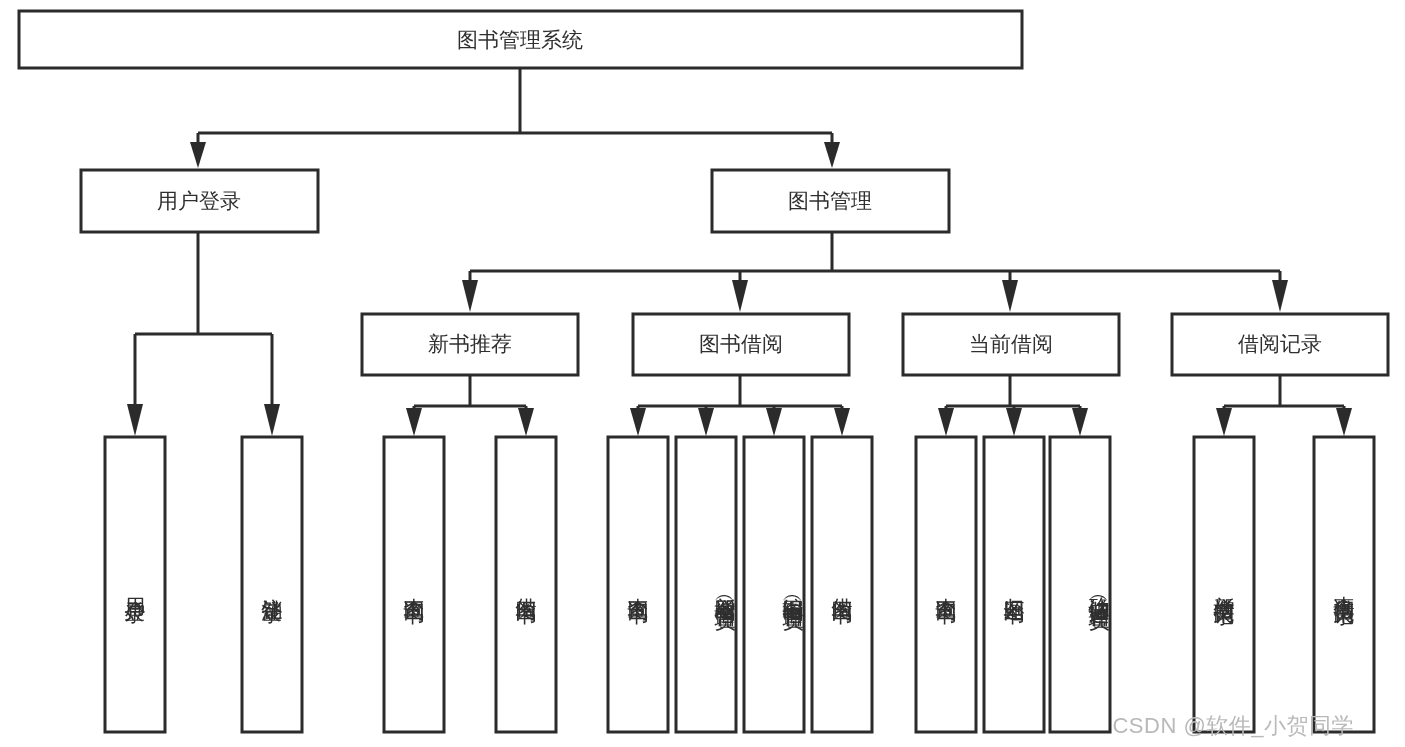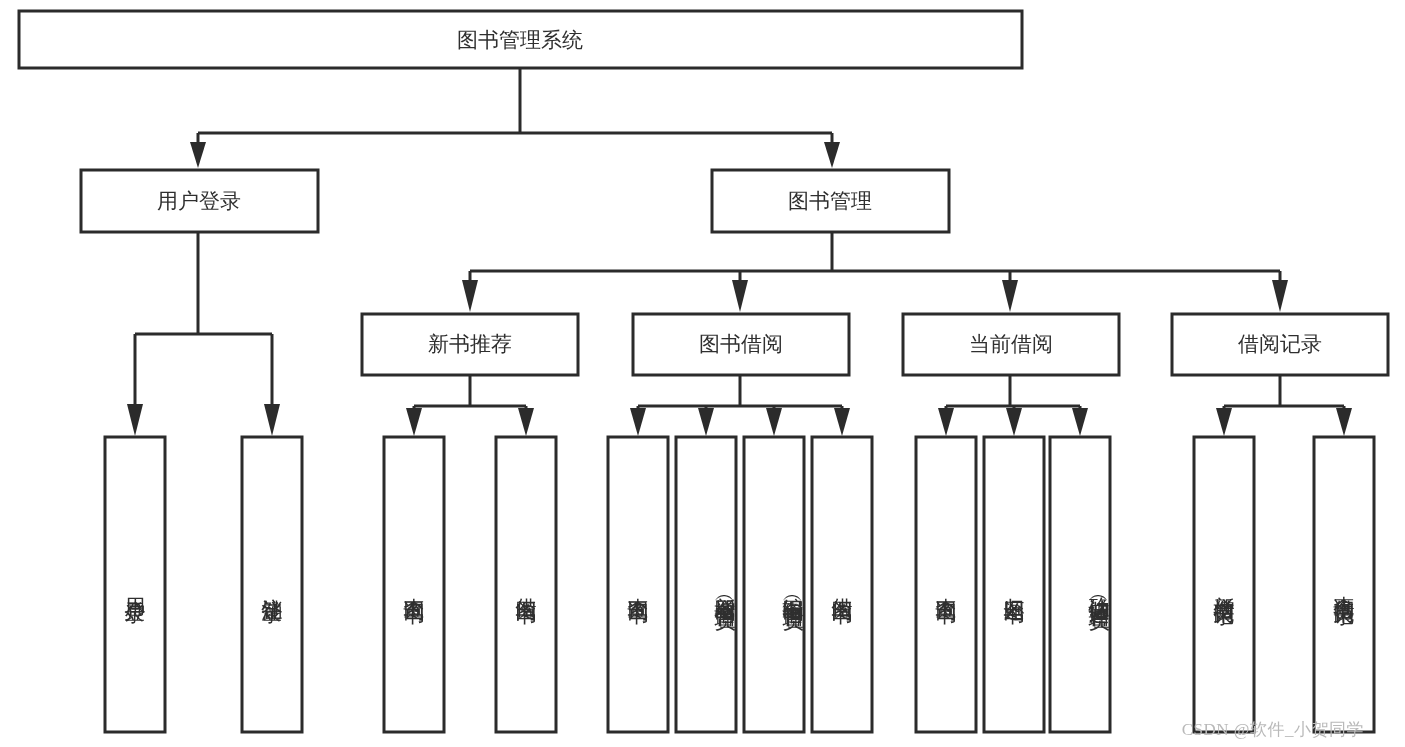--- a/index.html
+++ b/index.html
@@ -60,24 +60,24 @@
     letter-spacing: 2px;
     display: flex;
     align-items: center;
     justify-content: center;
     text-align: center;
     white-space: nowrap;
     pointer-events: none;
   }
   #watermark {
     position: absolute;
-    right: 14px;
+    right: 24px;
     bottom: 6px;
-    font-family: Liberation Serif, serif;
-    font-size: 17px;
+    font-family: Liberation Sans, sans-serif;
+    font-size: 22px;
     color: #b9b9b9;
     white-space: nowrap;
     letter-spacing: 0.5px;
   }
 </style>
 </head>
 <body>
 
 <div id="diagram-root">
 

